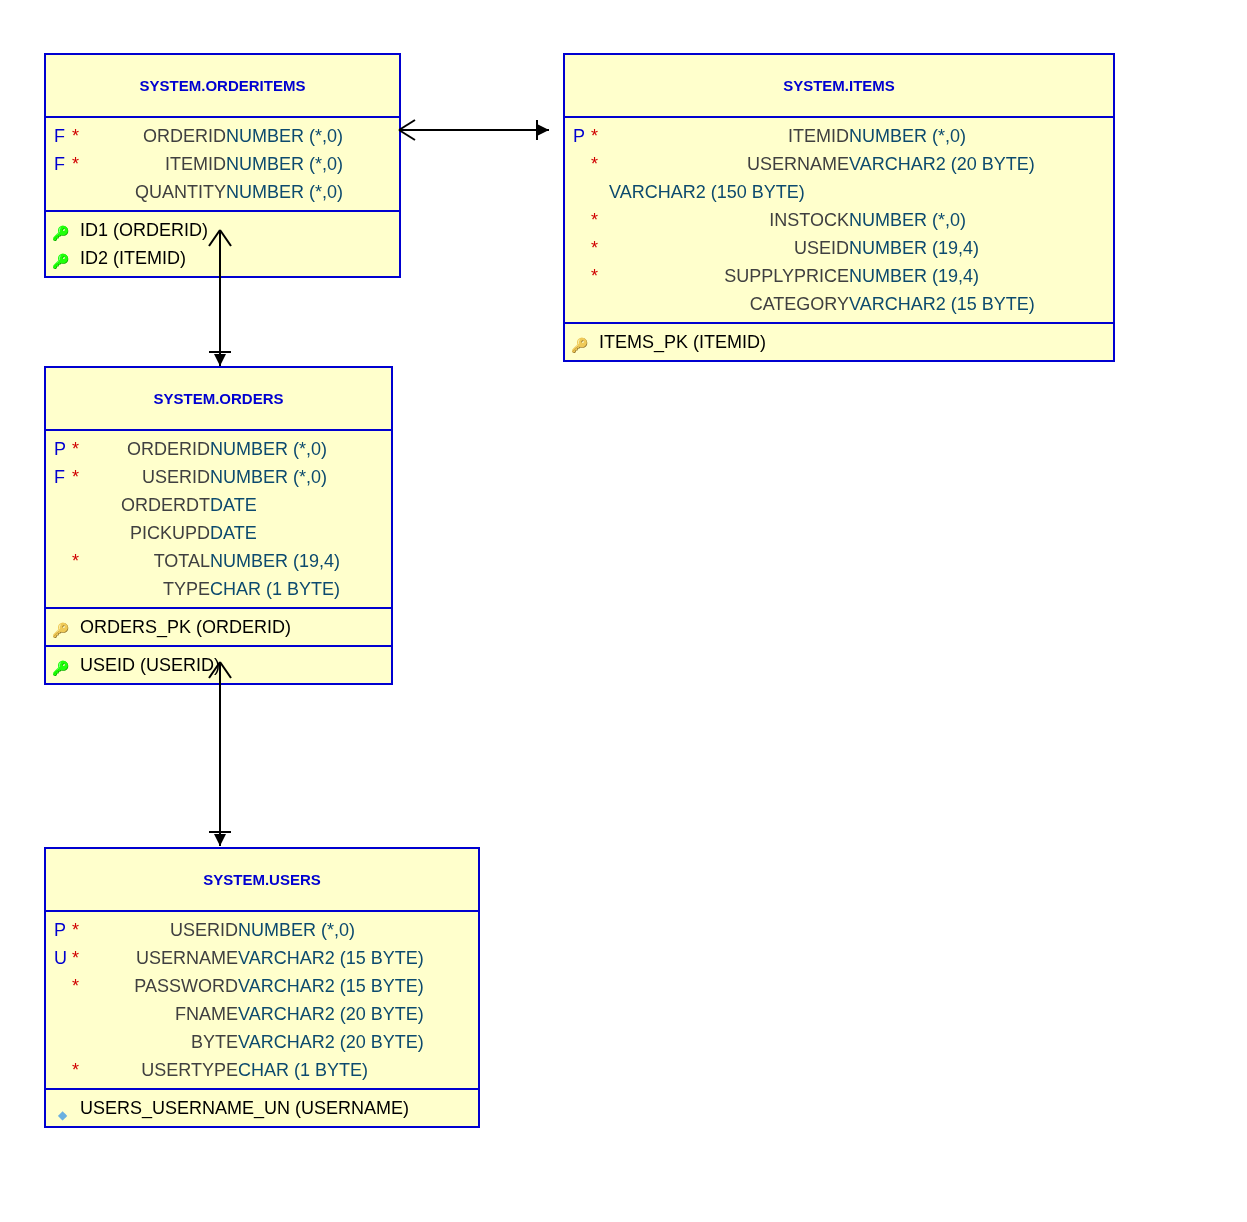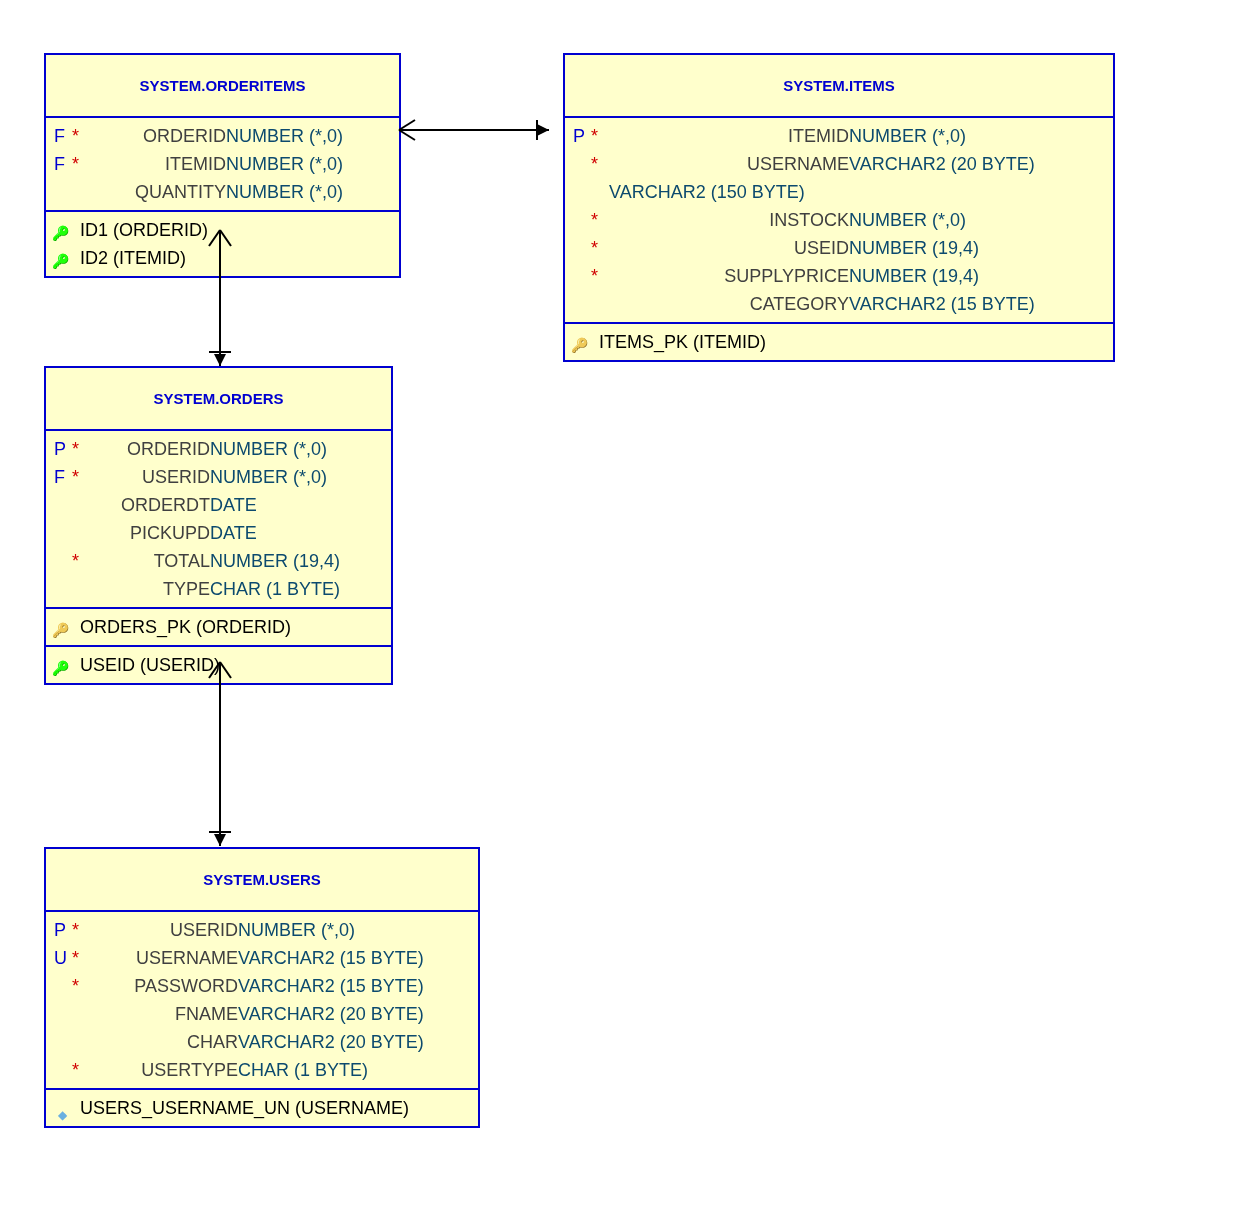--- a/index.html
+++ b/index.html
@@ -274,21 +274,21 @@
       </div>
     <div class="row">
         <span class="key-col"></span>
         <span class="star-col"></span>
         <span class="name-col" style="width:148px">FNAME</span>
         <span class="type-col">VARCHAR2 (20 BYTE)</span>
       </div>
     <div class="row">
         <span class="key-col"></span>
         <span class="star-col"></span>
-        <span class="name-col" style="width:148px">CHAR</span>
+        <span class="name-col" style="width:148px">BYTE</span>
         <span class="type-col">VARCHAR2 (20 BYTE)</span>
       </div>
     <div class="row">
         <span class="key-col"></span>
         <span class="star-col">*</span>
         <span class="name-col" style="width:148px">USERTYPE</span>
         <span class="type-col">CHAR (1 BYTE)</span>
       </div>
   </div>
   <div class="entity-section">

